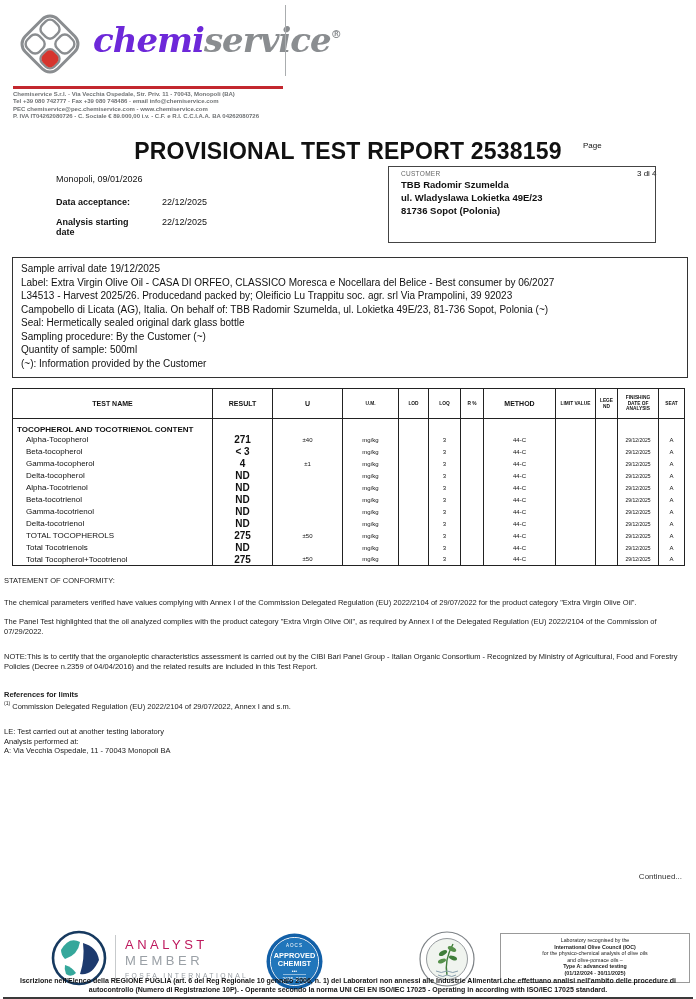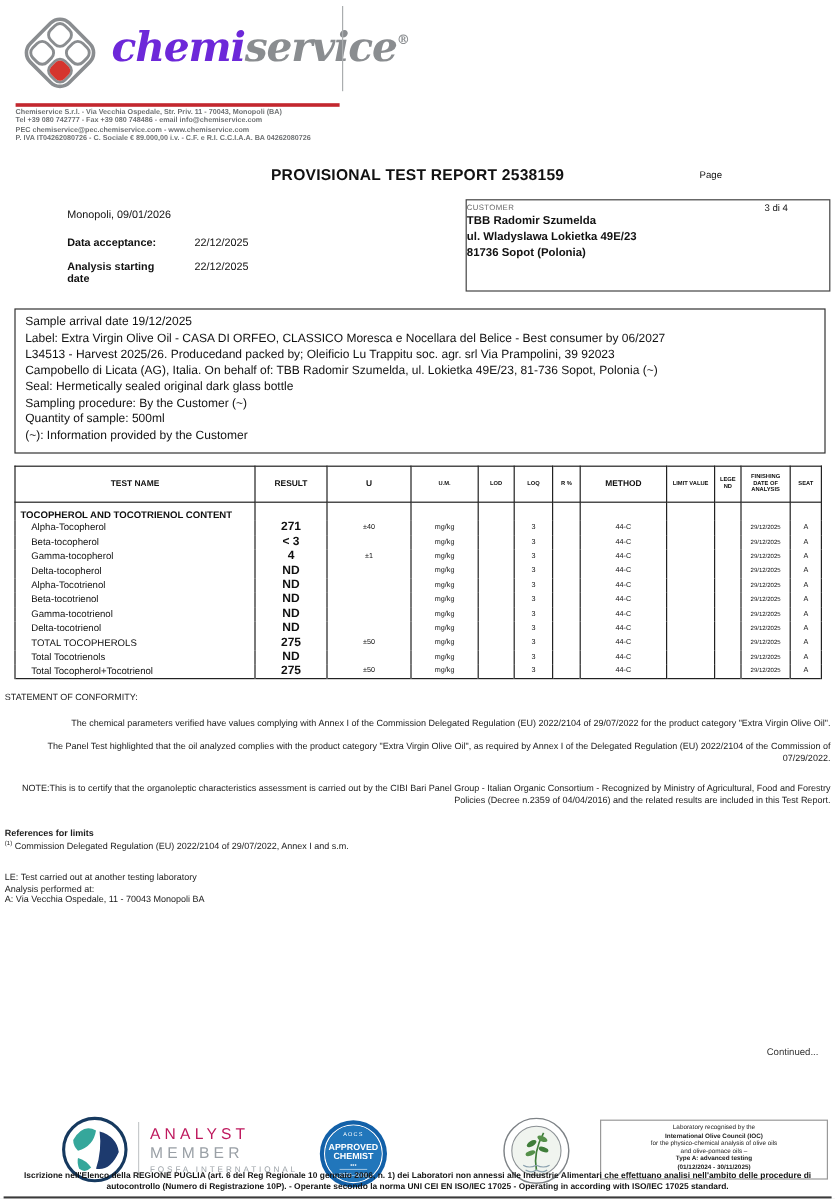--- a/index.html
+++ b/index.html
@@ -15,30 +15,30 @@
            font-style:italic; font-weight:700; font-size:34px; letter-spacing:-1px; white-space:nowrap; }
   .brand .b-red { color:#6d28d9; }
   .brand .b-gray { color:#8a8d90; }
   .brand .reg { font-size:11px; color:#8a8d90; font-style:normal; vertical-align:14px; }
   .hdr-vline { position:absolute; left:285px; top:5px; width:1px; height:71px; background:#aaadaf; }
   .red-rule { position:absolute; left:13px; top:86px; width:270px; height:2.5px; background:#c3272e; }
   .contact { position:absolute; left:13px; top:91px; width:282px;
              font-size:6px; line-height:7.4px; color:#6f7274; font-weight:700; }
   
   .title { position:absolute; top:138px; left:0; width:100%; text-align:center;
-           font-size:13px; font-weight:700; letter-spacing:0.2px; }
+           font-size:23px; font-weight:700; letter-spacing:0.2px; }
   .page-label { position:absolute; top:141px; left:583px; font-size:8px; }
   .page-value { position:absolute; top:141px; left:637px; font-size:8px;margin-top:28px; }
   
   .info { position:absolute; left:16px; top:174px; width:310px; font-size:9px;margin-left:40px; }
   .place-date { margin-bottom:13px; }
   .info-row { display:flex; margin-bottom:10px;gap:20px; }
   .info-label { width:86px; font-weight:700; }
-  .customer-box { position:absolute; left:388px; top:166px; width:304px; height:77px;
-                  border:1.2px solid #444; padding:3px 0; }
+  .customer-box { position:absolute; left:388px; top:166px; width:268px; height:77px;
+                  border:1.2px solid #444; padding:3px 12px; }
   .customer-label { font-size:6.5px; color:#666; letter-spacing:0.3px; margin-bottom:1px; }
   .customer-line { font-size:9.5px; font-weight:700; line-height:13px; }
   
   .sample-box { position:absolute; left:12px; top:257px; width:676px; height:121px;
                 border:1.4px solid #333; padding:4px 8px; font-size:10px; line-height:13.5px; }
   
   .rtable { position:absolute; left:12px; top:388px; }
   table { border-collapse:collapse; table-layout:fixed; width:672px; border:1.5px solid #222; }
   thead th { border:1px solid #222; font-weight:700; text-align:center; vertical-align:middle;
              height:30px; padding:1px; }
@@ -54,21 +54,21 @@
   .c-um     { font-size:6px;  text-align:center; }
   .c-lod, .c-loq, .c-r { font-size:6px; text-align:center; }
   .c-method { font-size:6px;  text-align:center; }
   .c-limit, .c-legend { font-size:6px; text-align:center; }
   .c-date   { font-size:5px;  text-align:center; }
   .c-seat   { font-size:6px;  text-align:center; }
   
   .statements { position:absolute; left:4px; top:576px; width:688px;
                 font-size:7.5px; line-height:9.6px; color:#1a1a1a; }
   .conf-heading { margin-bottom:12px; }
-  .statements p { margin-bottom:10px;text-align:right; }
+  .statements p { margin-bottom:10px; }
   .statements p.note { margin-top:16px; }
   .refs-heading { font-weight:700; margin-top:18px; }
   .ref-line sup { font-size:5px; }
   .analysis { margin-top:16px; }
   .continued { position:absolute; top:872px; right:14px; font-size:8px; color:#333; }
   
   .badge-fosfa { position:absolute; left:50px; top:929px; display:flex; align-items:center; }
   .fosfa-sep { width:1px; height:46px; background:#c7cacc; margin:0 9px 0 7px; }
   .fosfa-l1 { font-size:13px; letter-spacing:3.5px; color:#be185d; font-weight:400; }
   .fosfa-l2 { font-size:13px; letter-spacing:3.5px; color:#9aa0a6; margin-top:1px; }

